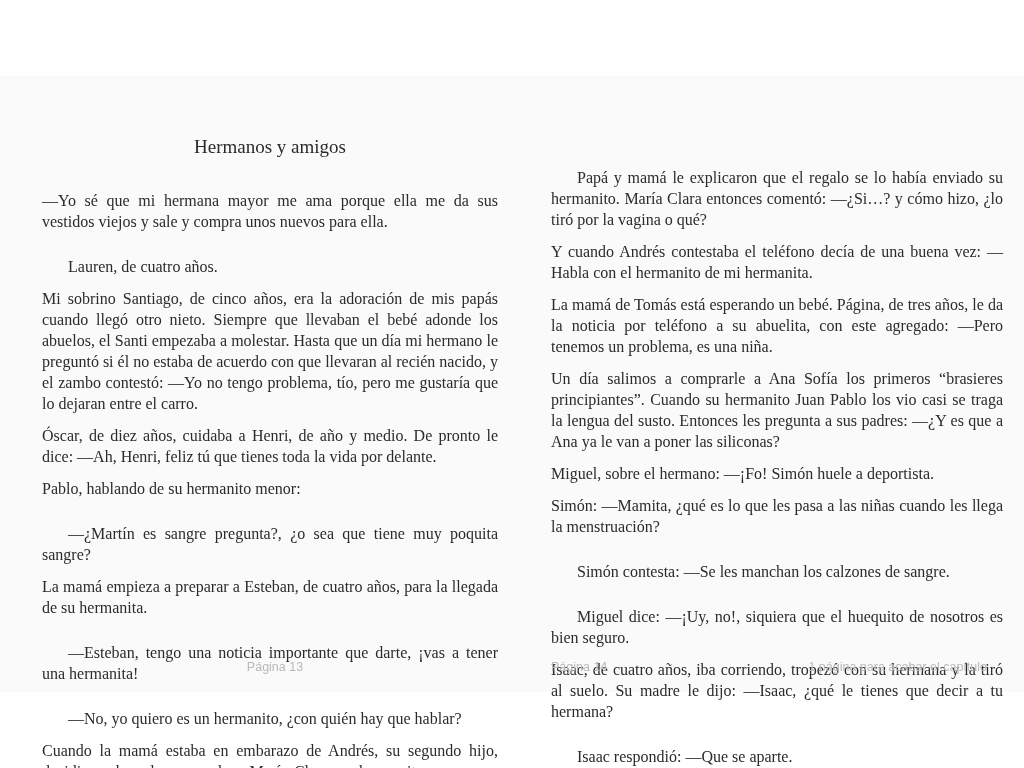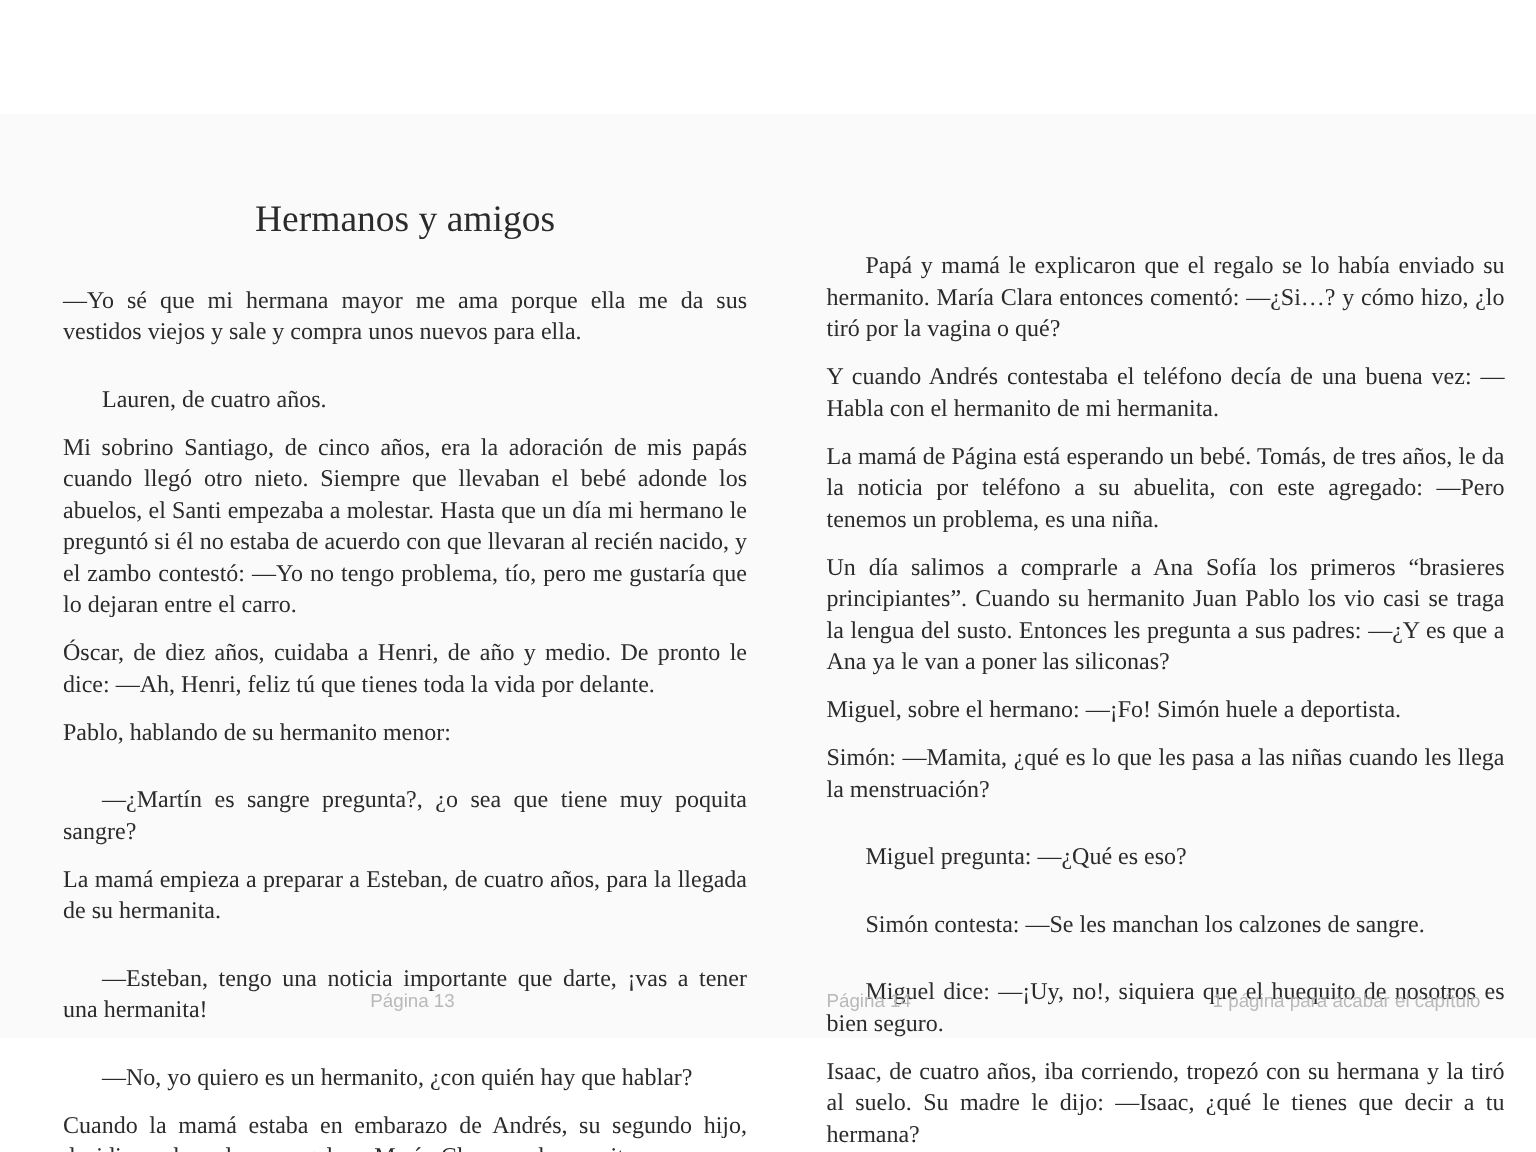--- a/index.html
+++ b/index.html
@@ -33,21 +33,21 @@
     left: 42px;
     width: 456px;
     padding-top: 60px;
   }
   .page-right {
     left: 551px;
     width: 452px;
     padding-top: 67px;
   }
   .chapter-title {
-    font-size: 25px;
+    font-size: 19px;
     font-weight: 400;
     line-height: 22px;
     text-align: center;
     margin: 0 0 32px 0;
   }
   .para {
     margin: 0 0 11px 0;
   }
   .seg {
     text-indent: 0;
@@ -113,31 +113,30 @@
 
   <div class="page page-right">
     <div>
         <div class="para">
           <div class="seg indent">Papá y mamá le explicaron que el regalo se lo había enviado su hermanito. María Clara entonces comentó: —¿Si…? y cómo hizo, ¿lo tiró por la vagina o qué?</div>
         </div>
         <div class="para">
           <div class="seg">Y cuando Andrés contestaba el teléfono decía de una buena vez: —Habla con el hermanito de mi hermanita.</div>
         </div>
         <div class="para">
-          <div class="seg">La mamá de Página está esperando un bebé. Tomás, de tres años, le da la noticia por teléfono a su abuelita, con este agregado: —Pero tenemos un problema, es una niña.</div>
+          <div class="seg">La mamá de Tomás está esperando un bebé. Página, de tres años, le da la noticia por teléfono a su abuelita, con este agregado: —Pero tenemos un problema, es una niña.</div>
         </div>
         <div class="para">
           <div class="seg">Un día salimos a comprarle a Ana Sofía los primeros “brasieres principiantes”. Cuando su hermanito Juan Pablo los vio casi se traga la lengua del susto. Entonces les pregunta a sus padres: —¿Y es que a Ana ya le van a poner las siliconas?</div>
         </div>
         <div class="para">
           <div class="seg">Miguel, sobre el hermano: —¡Fo! Simón huele a deportista.</div>
         </div>
         <div class="para">
           <div class="seg">Simón: —Mamita, ¿qué es lo que les pasa a las niñas cuando les llega la menstruación?</div>
-          <div class="seg indent">Miguel pregunta: —¿Qué es eso?</div>
           <div class="seg indent">Simón contesta: —Se les manchan los calzones de sangre.</div>
           <div class="seg indent">Miguel dice: —¡Uy, no!, siquiera que el huequito de nosotros es bien seguro.</div>
         </div>
         <div class="para">
           <div class="seg">Isaac, de cuatro años, iba corriendo, tropezó con su hermana y la tiró al suelo. Su madre le dijo: —Isaac, ¿qué le tienes que decir a tu hermana?</div>
           <div class="seg indent">Isaac respondió: —Que se aparte.</div>
         </div>
       </div>
   </div>
 

